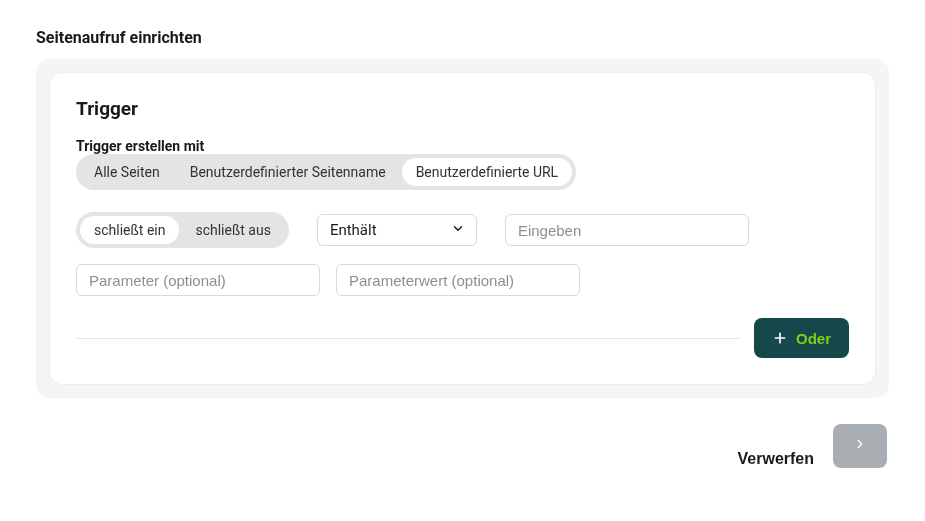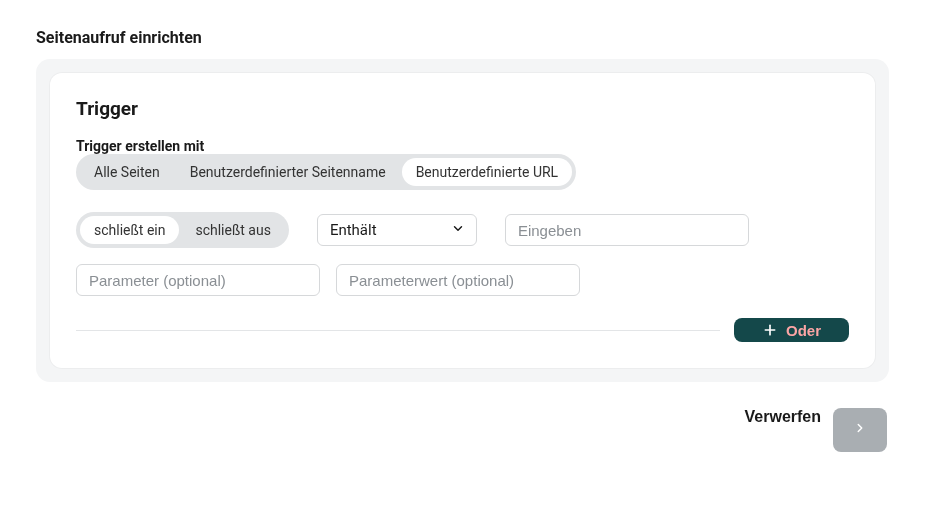--- a/index.html
+++ b/index.html
@@ -109,35 +109,35 @@
   .divider-line {
     flex: 1;
     height: 1px;
     background: #e3e5e7;
   }
   .oder-btn {
     display: inline-flex;
     align-items: center;
     gap: 8px;
     background: #14484a;
-    color: #fca5a5;
+    color: #84cc16;
     border: none;
     border-radius: 8px;
-    height: 24px;
-    padding: 0 28px;
+    height: 40px;
+    padding: 0 18px;
     font-size: 15px;
     font-weight: 600;
     cursor: pointer;
   }
   .plus-icon svg { display:block; }
   .footer-actions {
     display: flex;
     justify-content: flex-end;
-    align-items: flex-start;
-    gap: 12px;
+    align-items: flex-end;
+    gap: 19px;
     margin-top: 26px;
     padding-right: 2px;
   }
   .discard-btn {
     background: none;
     border: none;
     font-size: 16px;
     font-weight: 700;
     color: #1a1a1a;
     cursor: pointer;

